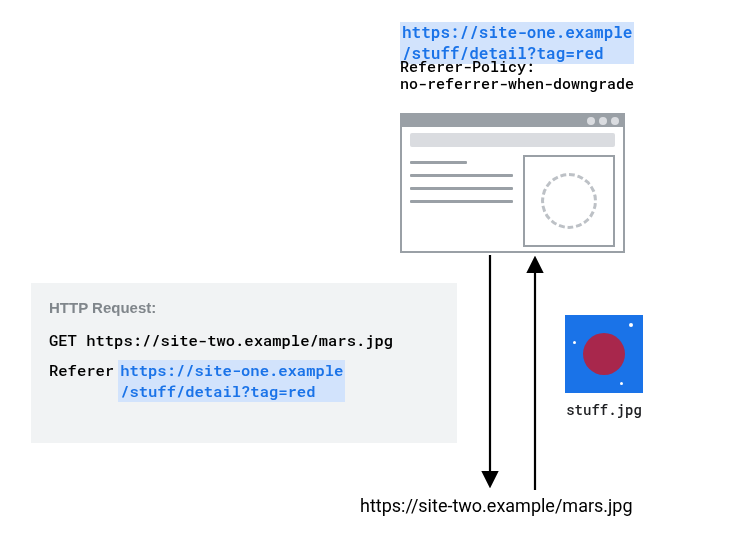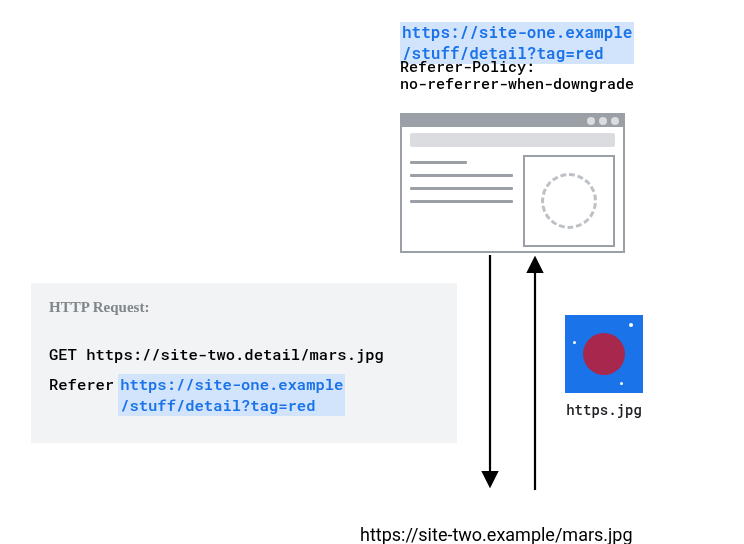--- a/index.html
+++ b/index.html
@@ -102,25 +102,25 @@
   .request-box {
     position: absolute;
     left: 31px;
     top: 283px;
     width: 426px;
     height: 160px;
     background: #f1f3f4;
     padding: 16px 18px;
   }
   .request-box .title {
-    font-family: Liberation Serif, serif;
+    font-family: Liberation Sans, sans-serif;
     font-size: 15px;
     font-weight: 600;
     color: #80868b;
-    margin-bottom: 28px;
+    margin-bottom: 14px;
   }
   .request-box .line {
     font-family: "Roboto Mono", Menlo, Consolas, monospace;
     font-size: 15.5px;
     font-weight: 500;
     color: #000;
     margin-bottom: 10px;
   }
   .request-box .referer-line {
     font-family: "Roboto Mono", Menlo, Consolas, monospace;
@@ -170,21 +170,21 @@
     width: 78px;
     text-align: center;
     font-family: "Roboto Mono", Menlo, Consolas, monospace;
     font-size: 14px;
     font-weight: 500;
   }
 
   .bottom-url {
     position: absolute;
     left: 360px;
-    top: 524px;
+    top: 495px;
     font-family: -apple-system, BlinkMacSystemFont, "Segoe UI", Roboto, sans-serif;
     font-size: 18px;
     font-weight: 400;
     color: #000;
   }
 
   svg.arrows {
     position: absolute;
     left: 0; top: 0;
     width: 744px; height: 544px;
@@ -219,37 +219,37 @@
       <div class="ln"></div>
     </div>
     <div class="imgslot">
       <div class="dashed"></div>
     </div>
   </div>
 </div>
 
 <div class="request-box">
   <div class="title">HTTP Request:</div>
-  <div class="line">GET https://site-two.detail/mars.jpg</div>
+  <div class="line">GET https://site-two.example/mars.jpg</div>
   <div class="referer-line">
     <span>Referer</span>
     <span class="ref-url">
       <span>https://site-one.example</span><br>
       <span>/stuff/detail?tag=red</span>
     </span>
   </div>
 </div>
 
 <div class="mars-img">
   <div class="planet"></div>
   <div class="star s1"></div>
   <div class="star s2"></div>
   <div class="star s3"></div>
 </div>
-<div class="mars-label">https.jpg</div>
+<div class="mars-label">stuff.jpg</div>
 
 <div class="bottom-url">https://site-two.example/mars.jpg</div>
 
 <svg class="arrows">
   <defs>
     <marker id="arrowhead" markerWidth="8" markerHeight="8" refX="6" refY="4" orient="auto">
       <path d="M0,0 L8,4 L0,8 Z" fill="#000"></path>
     </marker>
   </defs>
 

